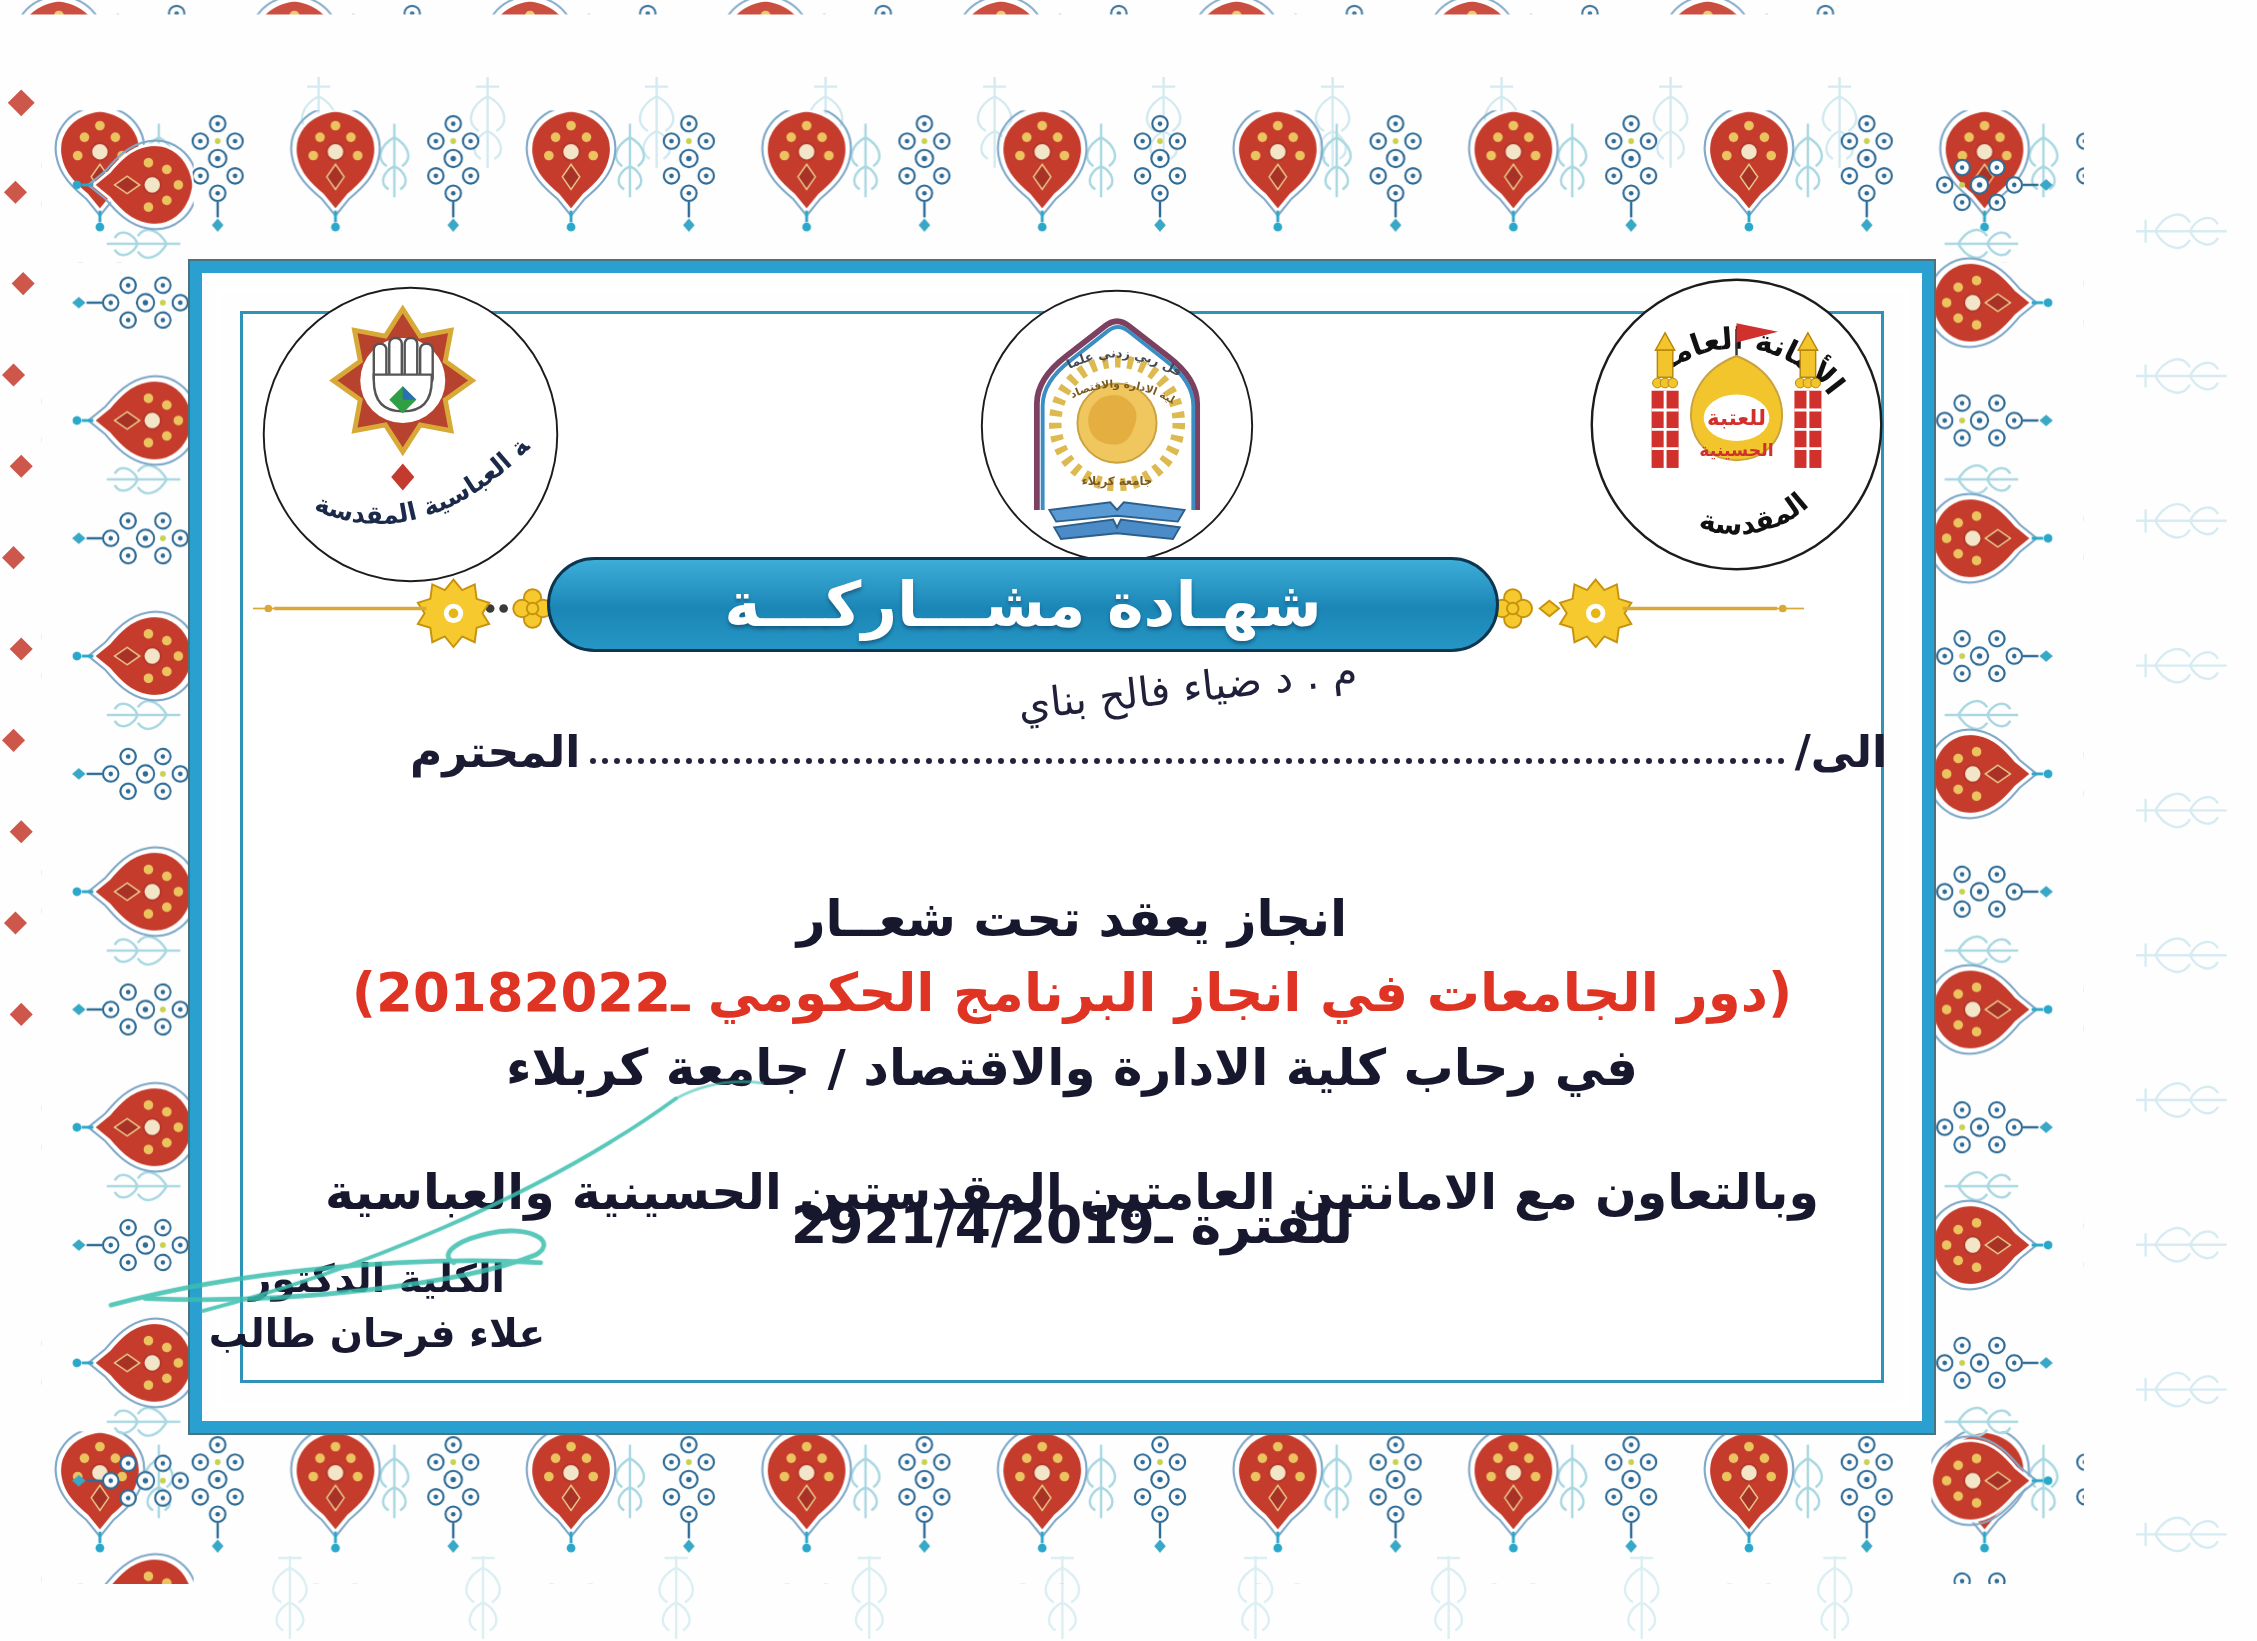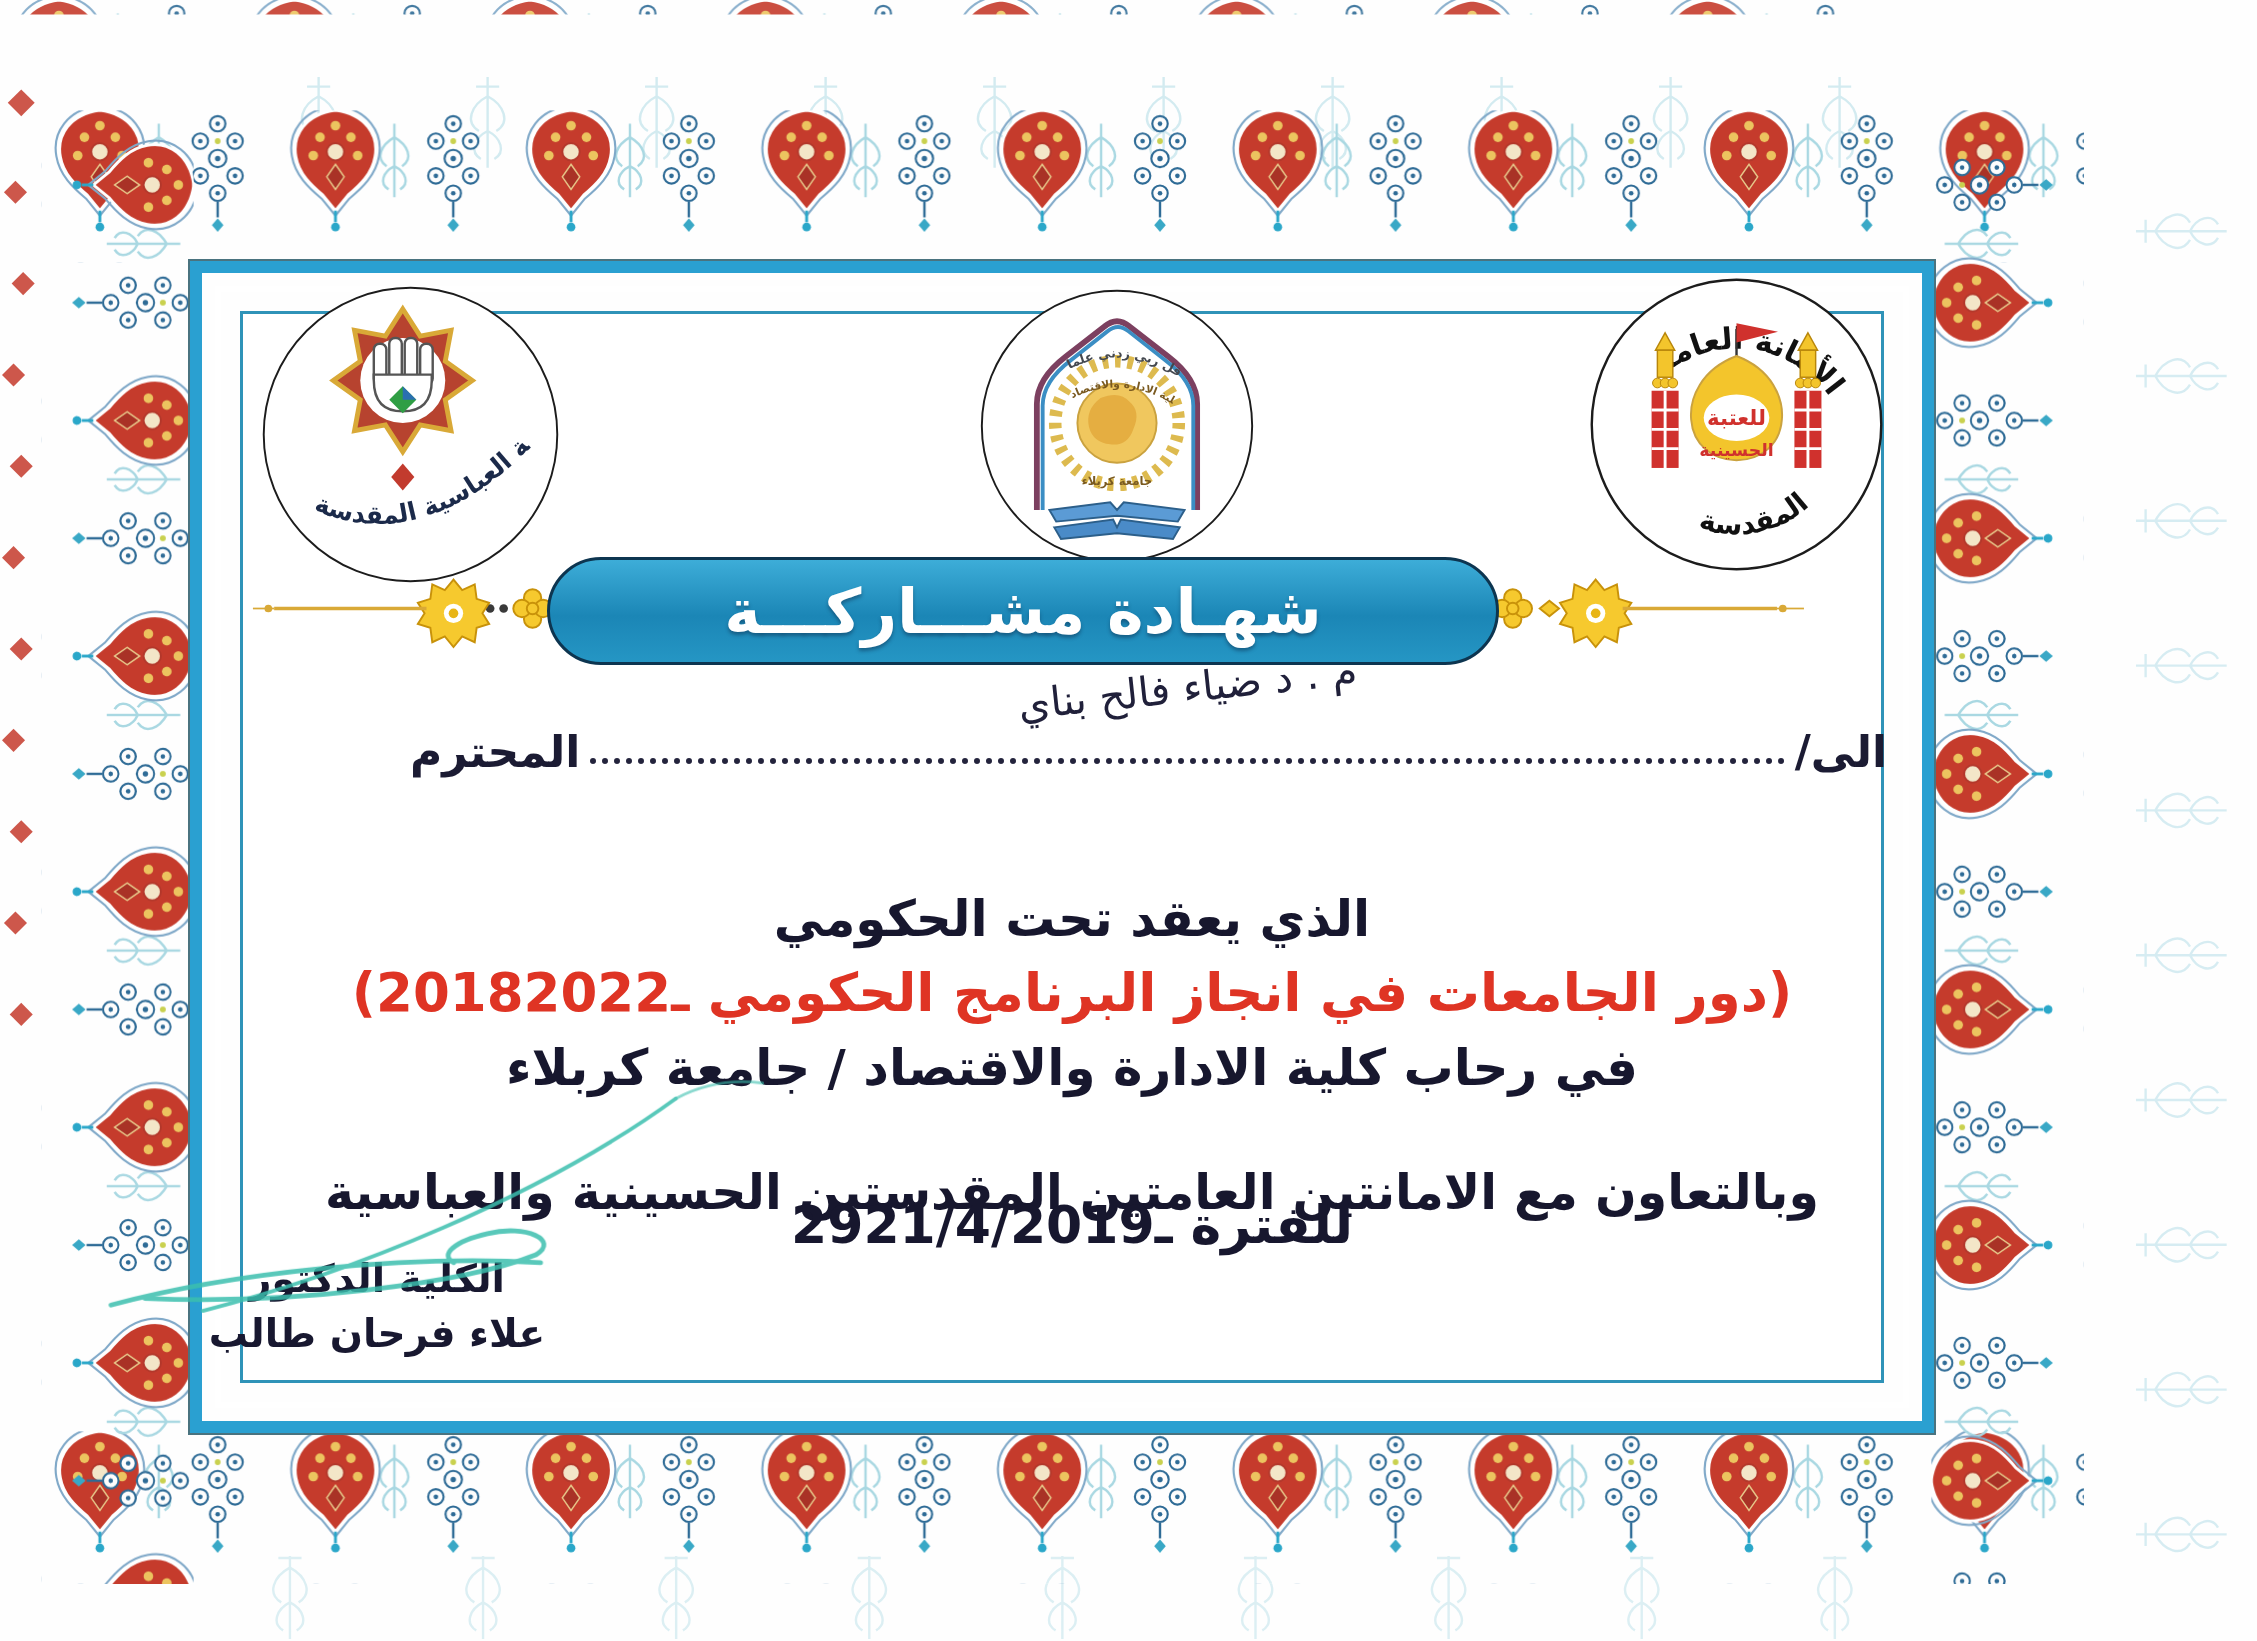--- a/index.html
+++ b/index.html
@@ -7,21 +7,21 @@
        font-family:"DejaVu Sans",sans-serif;}
   .scan{position:absolute;inset:0;background:#fefefe;}
   .abs{position:absolute;}
   
   .frame{position:absolute;left:188px;top:259px;width:1748px;height:1176px;
          border:2.9px solid #4a737f;box-sizing:border-box;}
   .frame-c1{position:absolute;inset:0;border:12.6px solid #2aa0d1;box-sizing:border-box;}
   .frame-c2{position:absolute;inset:12.6px;border:6.8px solid #ffffff;box-sizing:border-box;}
   .frame-c3{position:absolute;inset:19.3px;border:3.9px solid #2f93b8;box-sizing:border-box;background:#fff;}
   
-  .banner{position:absolute;left:547px;top:557px;width:952px;height:108px;
+  .banner{position:absolute;left:547px;top:557px;width:952px;height:95px;
           background:linear-gradient(180deg,#3dadd8 0%,#1b86b6 55%,#2596c4 100%);
           border:3.9px solid #0d3550;border-radius:58px;box-sizing:border-box;
           display:flex;align-items:center;justify-content:center;}
   .banner-title{color:#fff;font-size:62px;font-weight:700;direction:rtl;
           text-shadow:0 2.9px 3.9px rgba(10,40,70,.45);letter-spacing:1px;}
   
   .line{position:absolute;left:208px;width:1728px;text-align:center;direction:rtl;
         color:#17172e;font-weight:700;}
   .toLine{position:absolute;left:410px;width:1477px;top:726px;display:flex;direction:rtl;
           align-items:flex-end;color:#1b1b33;font-weight:700;font-size:44px;}
@@ -298,21 +298,21 @@
   </div>
 
   <div class="handname">م . د ضياء فالح بناي</div>
 
   <div class="toLine">
     <span>الى/</span>
     <span class="dotfill"></span>
     <span>المحترم</span>
   </div>
 
-  <div class="line" style="top:890px;font-size:50px">الذي يعقد تحت الحكومي</div>
+  <div class="line" style="top:890px;font-size:50px">انجاز يعقد تحت شعــار</div>
   <div class="line slogan" style="top:962px;font-size:53px">
     <span>(دور الجامعات في انجاز البرنامج الحكومي </span><span class="ltr">2018ـ2022</span><span>)</span>
   </div>
   <div class="line" style="top:1039px;font-size:50px">في رحاب كلية الادارة والاقتصاد / جامعة كربلاء</div>
   <div class="line" style="top:1164px;font-size:49px">وبالتعاون مع الامانتين العامتين المقدستين الحسينية والعباسية</div>
   <div class="line" style="top:1195px;font-size:52px">
     <span>للفترة </span><span class="ltr">29ـ21/4/2019</span>
   </div>
 
   <div class="sig">

